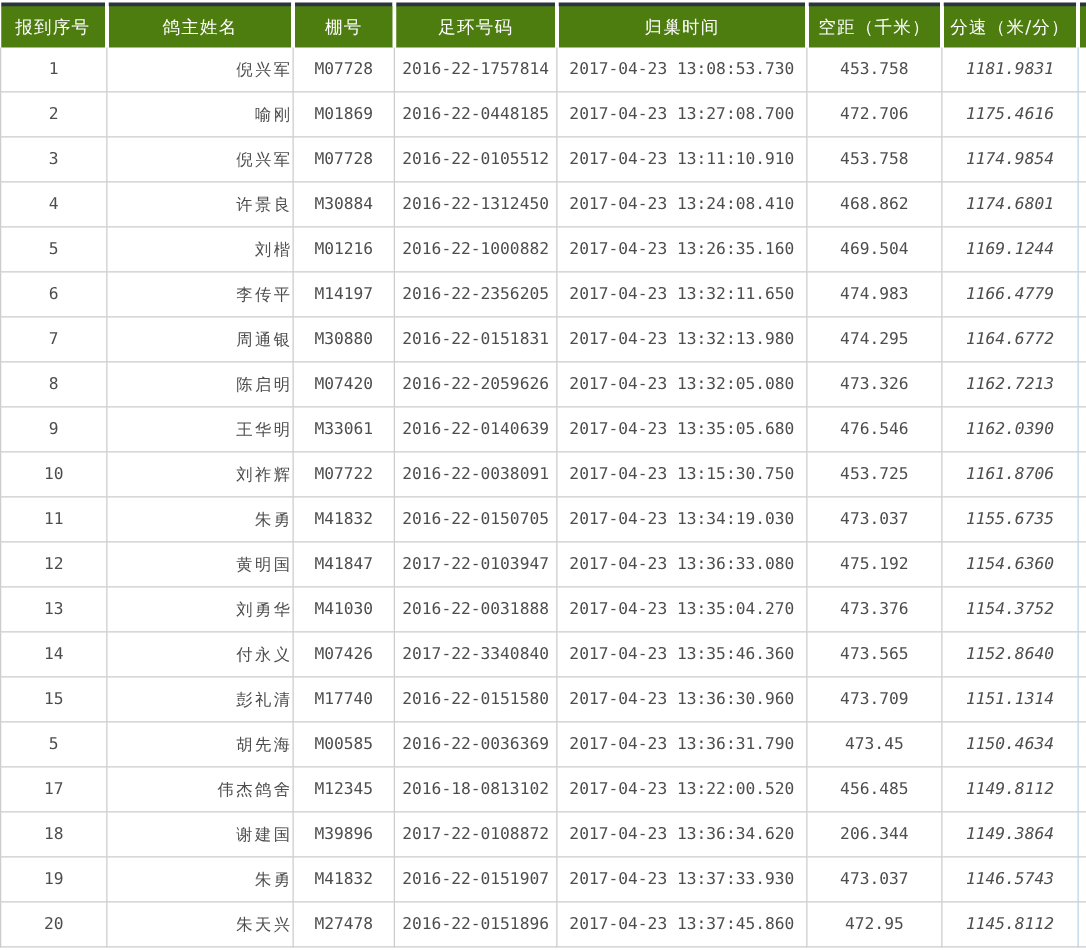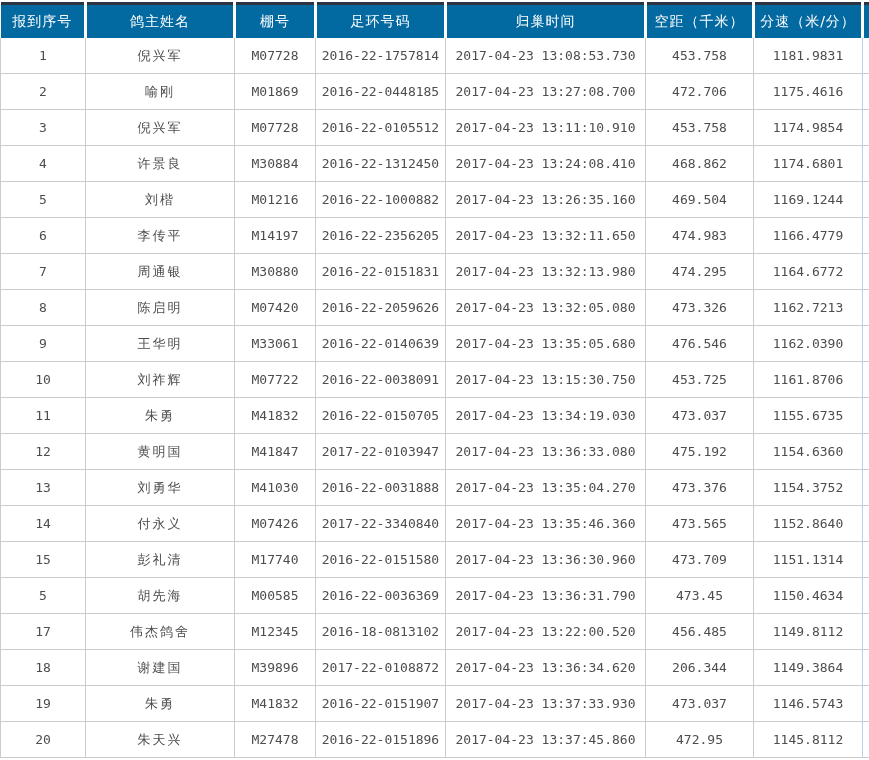--- a/index.html
+++ b/index.html
@@ -28,21 +28,21 @@
   col.c1 { width: 85px; }
   col.c2 { width: 149px; }
   col.c3 { width: 81px; }
   col.c4 { width: 130px; }
   col.c5 { width: 200px; }
   col.c6 { width: 108px; }
   col.c7 { width: 109px; }
   col.c8 { width: 40px; }
 
   thead th {
-    background: #0369a1;
+    background: #4d7c0f;
     color: #ffffff;
     font-size: 14px;
     font-weight: normal;
     height: 33px;
     text-align: center;
     vertical-align: middle;
     border-right: 3px solid #ffffff;
     padding: 0;
     letter-spacing: 1px;
     white-space: nowrap;
@@ -58,25 +58,26 @@
     height: 35px;
     text-align: center;
     vertical-align: middle;
     border-bottom: 1px solid #cccccc;
     border-right: 1px solid #cccccc;
     padding: 0;
     white-space: nowrap;
     overflow: hidden;
   }
   tbody td:first-child { border-left: 1px solid #cccccc; }
-  tbody td:nth-child(7) { border-right-color: #b9d2e6; }
+  tbody td:nth-child(7) { border-right-color: #b9d2e6; font-style: italic; }
   tbody td:last-child { border-right: none; }
   tbody td.name-cell {
     font-family: "DejaVu Sans", "Liberation Sans", sans-serif;
     letter-spacing: 2px;
+    text-align: right;
   }
 </style>
 </head>
 <body>
 
 <div class="page">
   <div class="table-wrap">
     <table class="race-table">
       <colgroup>
         <col class="c1">

